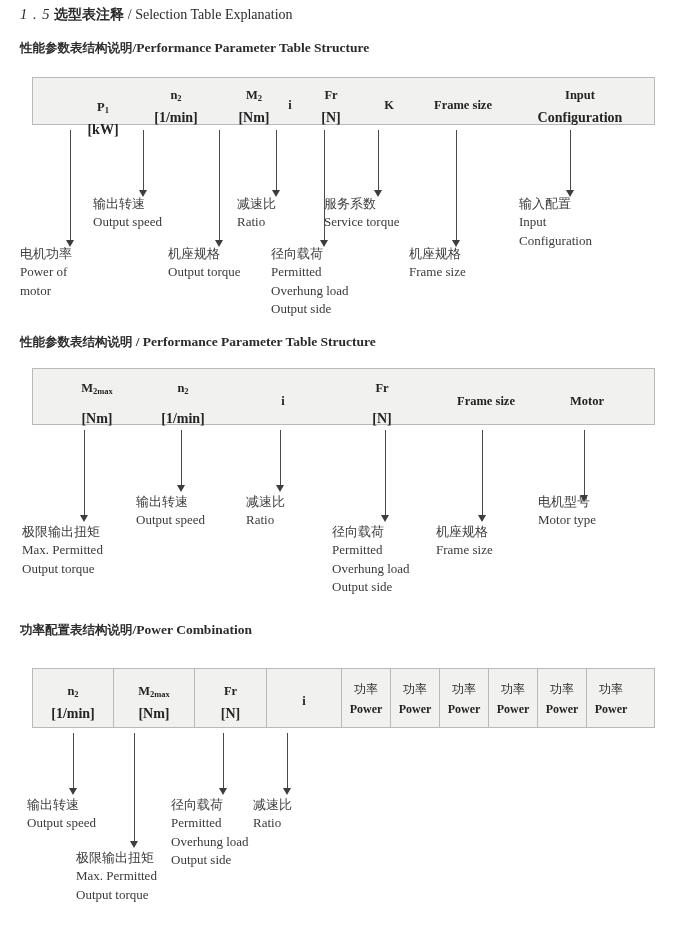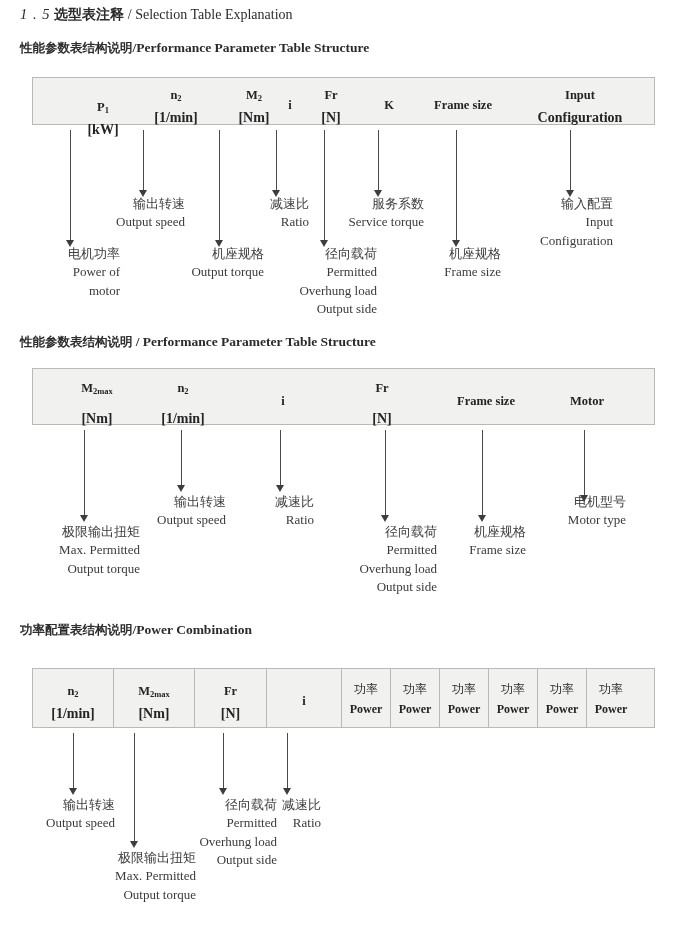--- a/index.html
+++ b/index.html
@@ -131,21 +131,21 @@
     width: 0;
     height: 0;
     border-left: 4.5px solid transparent;
     border-right: 4.5px solid transparent;
     border-top: 7px solid #3d3d3d;
   }
 
   
   .note {
     position: absolute;
-    text-align: right;
+    text-align: left;
     white-space: nowrap;
     line-height: 1.42;
     color: #3a3a3a;
   }
   .note .cn {
     display: block;
     font-family: "DejaVu Sans", sans-serif;
     font-size: 13px;
     color: #3d3d3d;
   }

